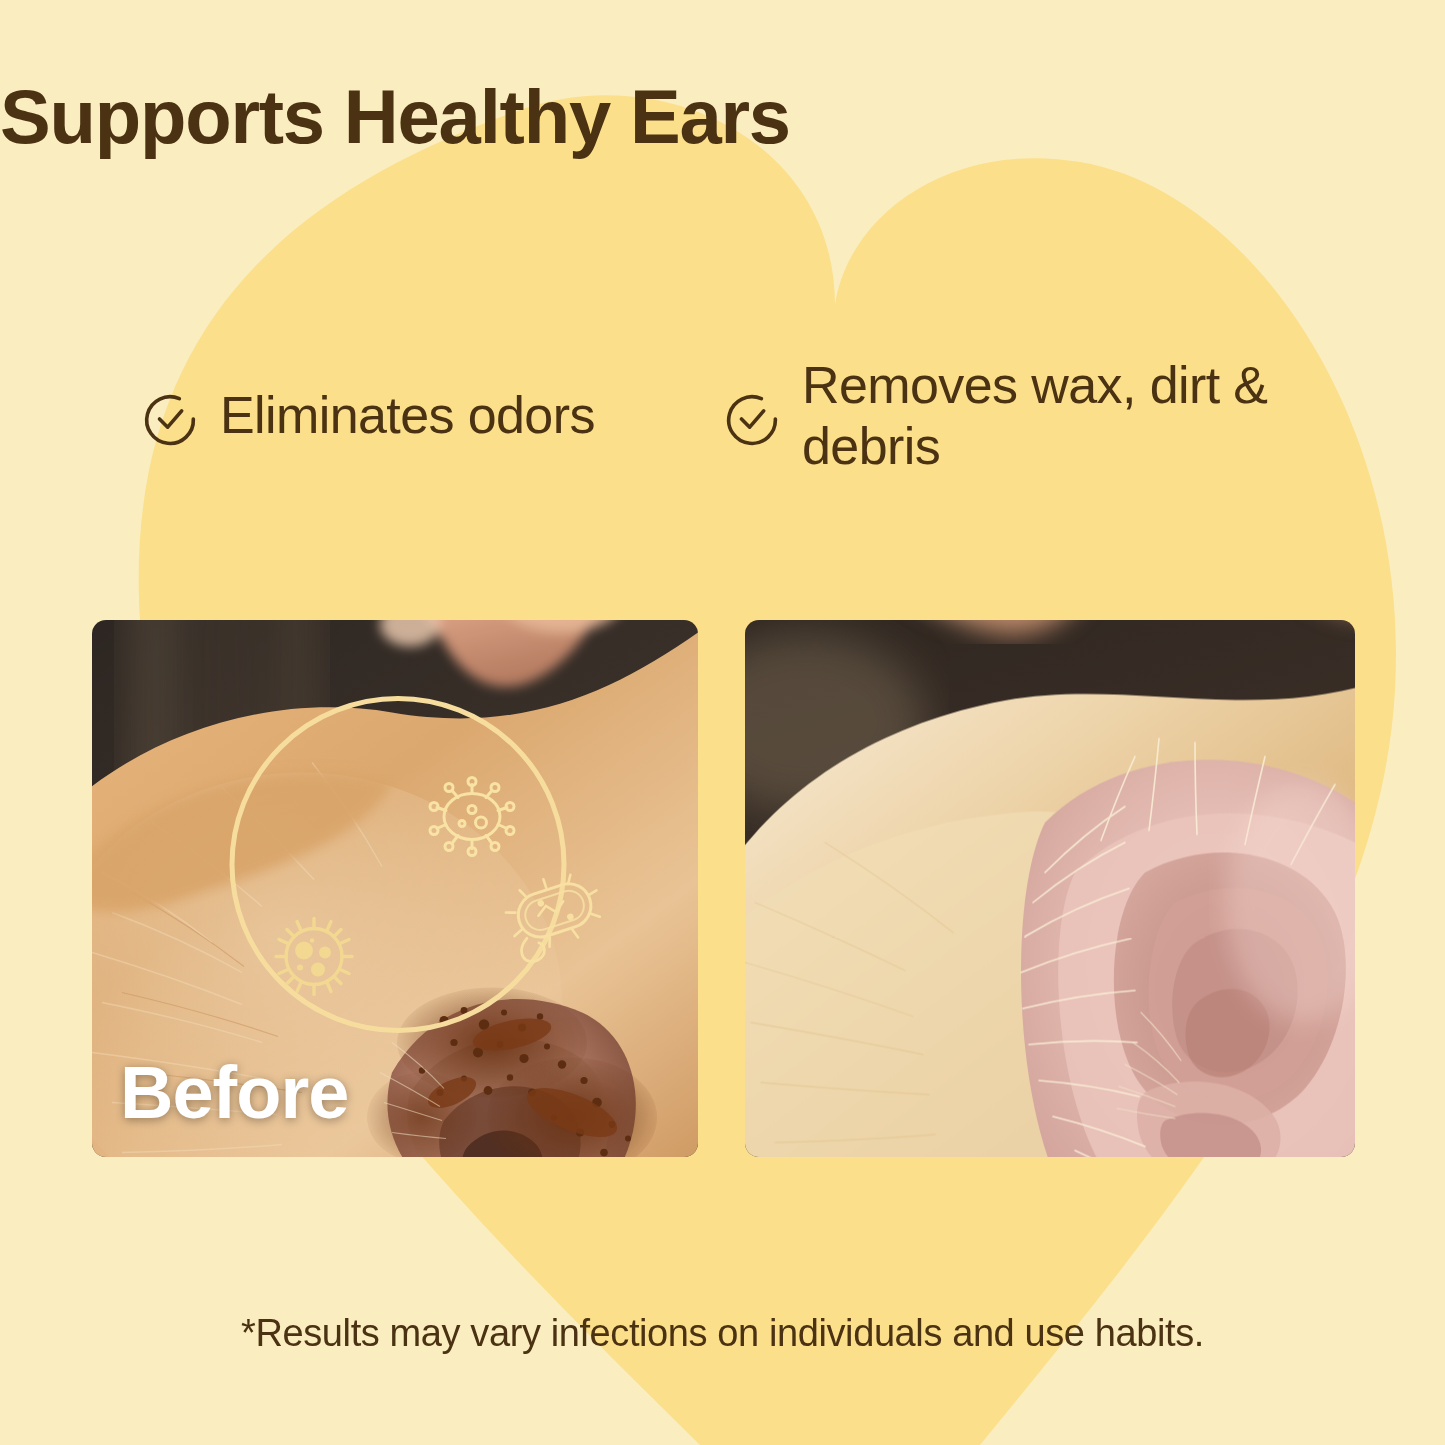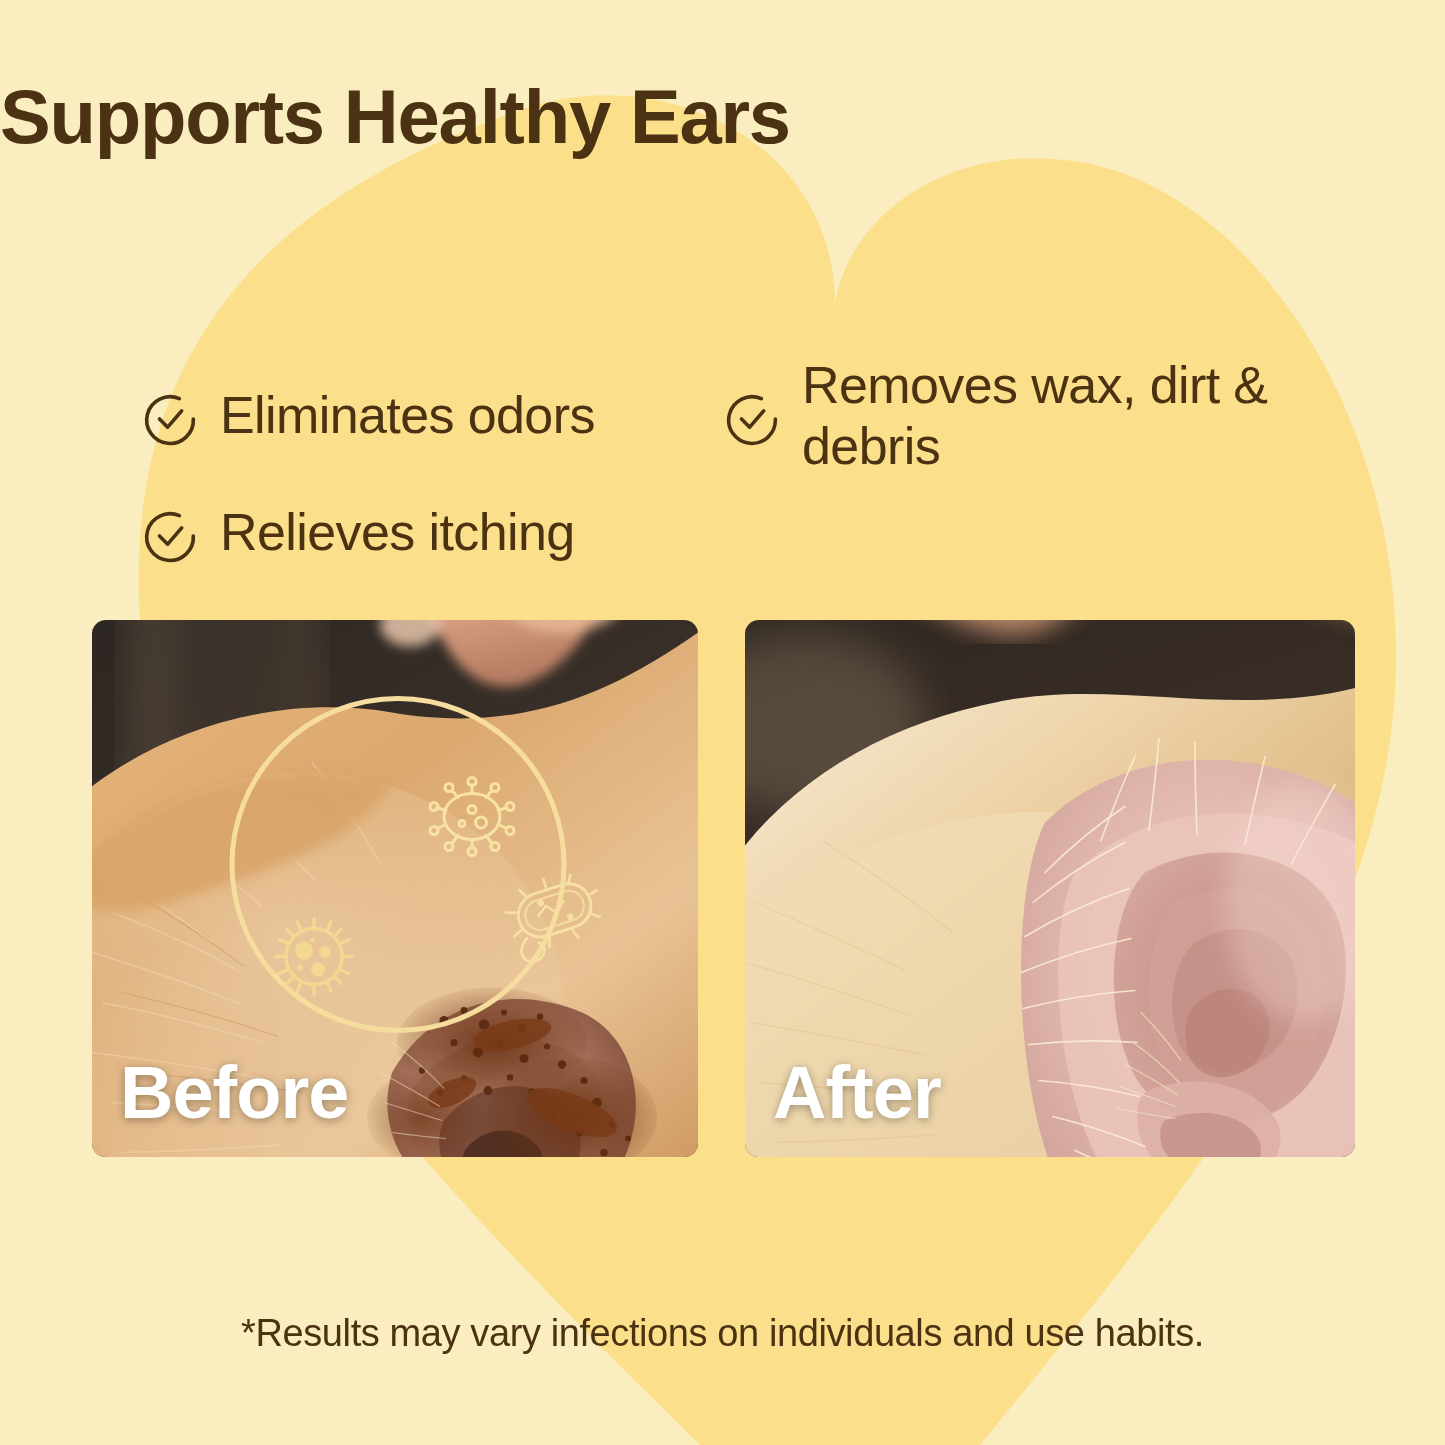--- a/index.html
+++ b/index.html
@@ -155,29 +155,20 @@
     <div class="benefit r">
       <span class="ico">
         <svg viewBox="0 0 48 48" aria-hidden="true">
           <path d="M32 6.6 A20 20 0 1 0 44 24" fill="none" stroke="#4a3212" stroke-width="3.1" stroke-linecap="round"></path>
           <path d="M15 24 l7 7 l12 -14" fill="none" stroke="#4a3212" stroke-width="3.1" stroke-linecap="round" stroke-linejoin="round"></path>
         </svg>
       </span>
       <span class="txt">Removes wax, dirt &amp; debris</span>
     </div>
 
-    <div class="benefit l">
-      <span class="ico">
-        <svg viewBox="0 0 48 48" aria-hidden="true">
-          <path d="M32 6.6 A20 20 0 1 0 44 24" fill="none" stroke="#4a3212" stroke-width="3.1" stroke-linecap="round"></path>
-          <path d="M15 24 l7 7 l12 -14" fill="none" stroke="#4a3212" stroke-width="3.1" stroke-linecap="round" stroke-linejoin="round"></path>
-        </svg>
-      </span>
-      <span class="txt">Relieves itching</span>
-    </div>
 
   </div>
 
   <div class="panel" id="panel-before">
     <svg class="photo" viewBox="0 0 606 632" preserveAspectRatio="xMidYMid slice" aria-hidden="true">
       <defs>
         <linearGradient id="bBg" x1="0" y1="0" x2="0.55" y2="1">
           <stop offset="0%" stop-color="#2b2521"></stop>
           <stop offset="55%" stop-color="#3a3029"></stop>
           <stop offset="100%" stop-color="#241d19"></stop>
@@ -487,18 +478,17 @@
         <path d="M388 470 q26 18 46 40"></path>
           <path d="M380 492 q28 14 52 30"></path>
         <path d="M374 514 q30 10 56 20"></path>
           <path d="M372 536 q30 6 58 10"></path>
         <path d="M396 440 q22 22 40 48"></path>
       </g>
 
       <ellipse cx="560" cy="330" rx="80" ry="120" fill="#f7dcd4" opacity="0.35" filter="url(#aBlurM)"></ellipse>
     </svg>
 
-    <div class="panel-label">After</div>
   </div>
 
   <div class="footnote">*Results may vary infections on individuals and use habits.</div>
 
 </div>
 
 </body></html>

